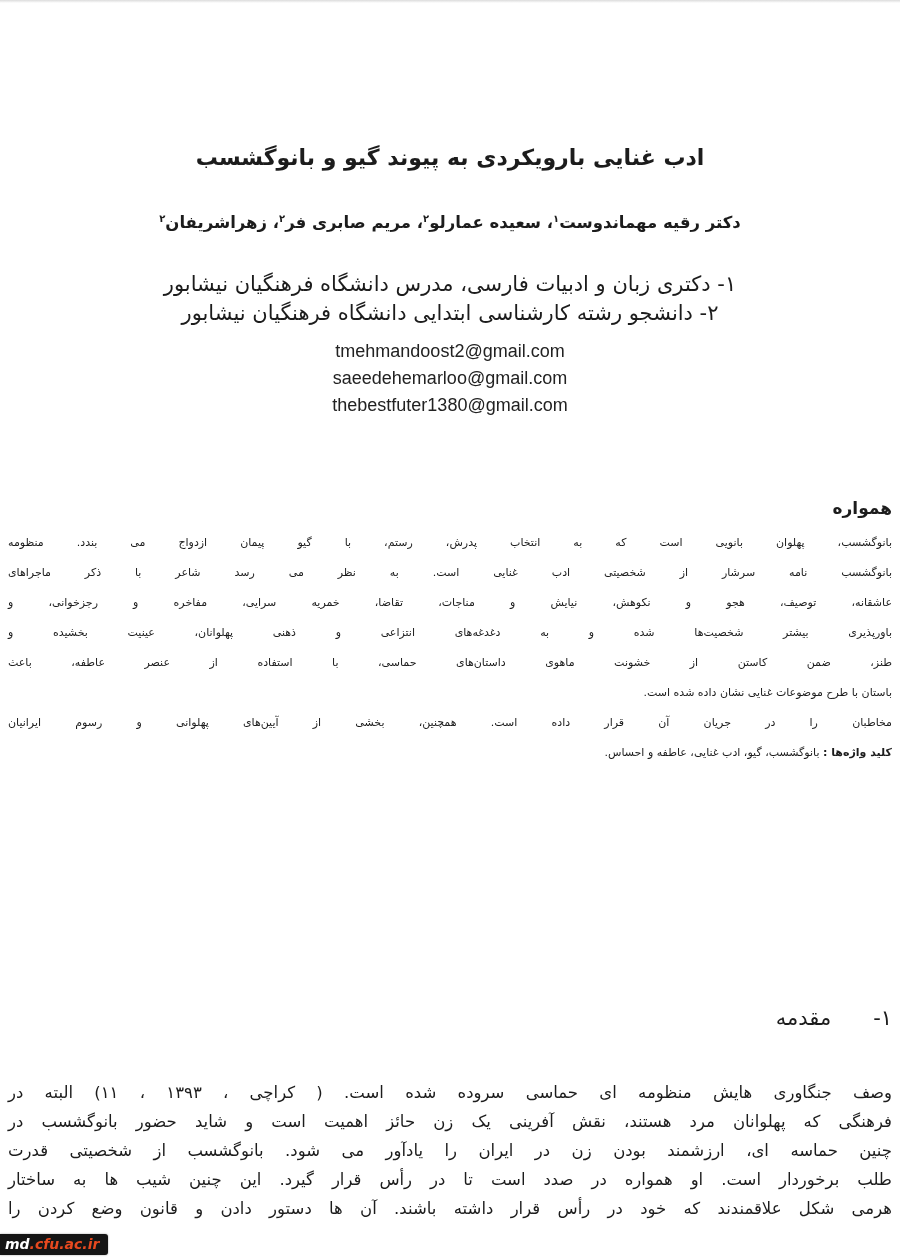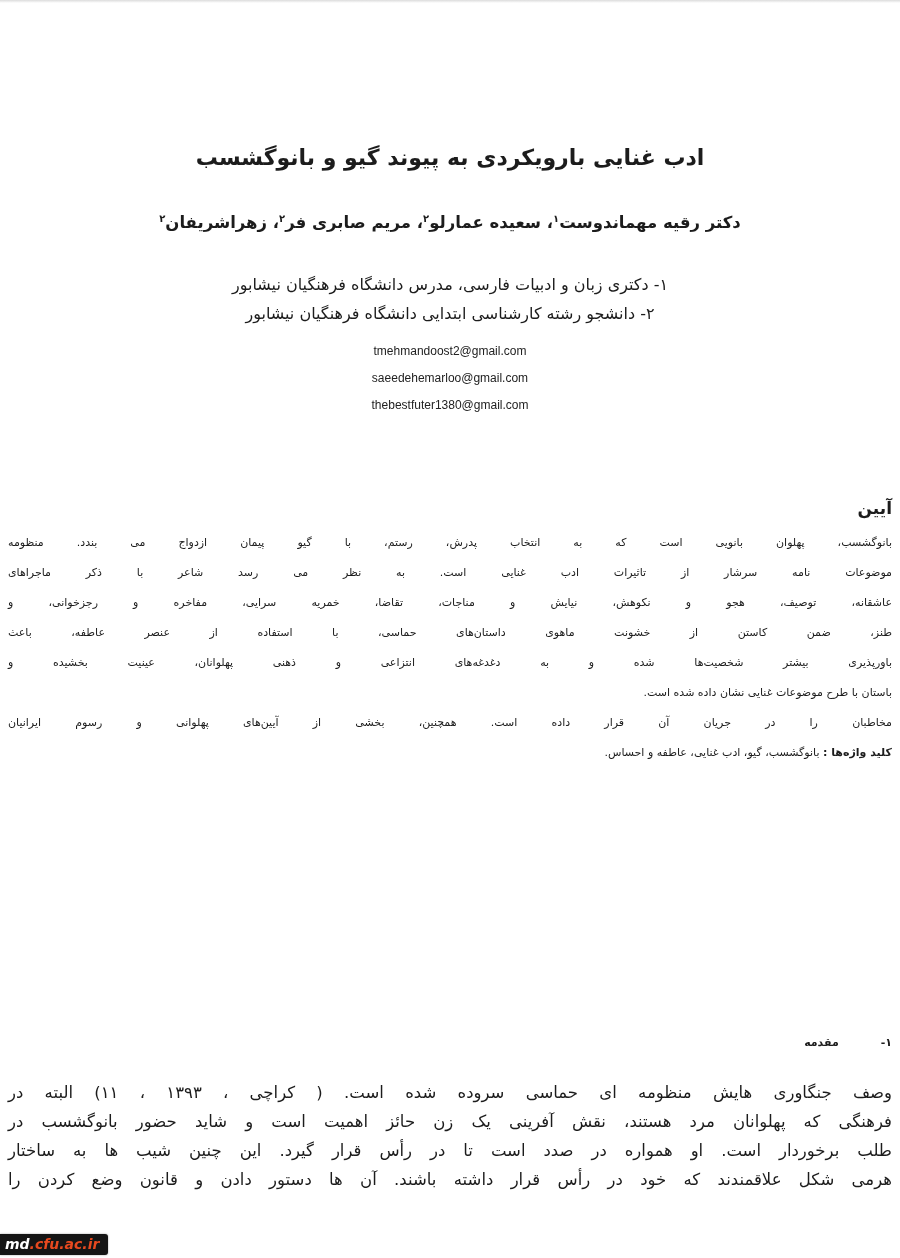--- a/index.html
+++ b/index.html
@@ -19,39 +19,39 @@
     position:absolute;top:145px;left:0;right:0;
     text-align:center;font-size:22px;font-weight:bold;letter-spacing:.2px;
   }
   .authors-line{
     position:absolute;top:213px;left:0;right:0;
     text-align:center;font-size:16.5px;font-weight:bold;
   }
   .authors-line sup{font-size:10px;line-height:0;}
   .affiliations{
     position:absolute;top:270px;left:0;right:0;
-    text-align:center;font-size:16px;line-height:29px;
+    text-align:center;font-size:21px;line-height:29px;
   }
   .emails{
     position:absolute;top:338px;left:0;right:0;
     direction:ltr;text-align:center;
     font-family:"Liberation Sans", sans-serif;
-    font-size:12px;line-height:27px;color:#222222;
+    font-size:18px;line-height:27px;color:#222222;
   }
   .abstract-heading{
     position:absolute;top:498px;right:8px;
     font-size:17px;font-weight:bold;
   }
   .abstract-body{
     position:absolute;top:528px;right:8px;left:8px;
     font-size:11px;line-height:30px;
   }
   .intro-heading{
-    position:absolute;top:1036px;right:8px;
-    font-size:11px;font-weight:bold;
+    position:absolute;top:1006px;right:8px;
+    font-size:21px;font-weight:normal;
   }
   .intro-heading .num{margin-left:42px;}
   .intro-body{
     position:absolute;top:1078px;right:8px;left:8px;
     font-size:16.5px;line-height:29px;
   }
   .bline{white-space:normal;}
   .bline.just{text-align:justify;text-align-last:justify;text-justify:inter-word;}
   .keywords-line b{font-weight:bold;}
   .watermark{
@@ -78,44 +78,45 @@
       <div class="bline">۱- دکتری زبان و ادبیات فارسی، مدرس دانشگاه فرهنگیان نیشابور</div>
       <div class="bline">۲- دانشجو رشته کارشناسی ابتدایی دانشگاه فرهنگیان نیشابور</div>
     </div>
 
   <div class="emails">
       <div class="bline">tmehmandoost2@gmail.com</div>
       <div class="bline">saeedehemarloo@gmail.com</div>
       <div class="bline">thebestfuter1380@gmail.com</div>
     </div>
 
-  <div class="abstract-heading">آیین</div>
+  <div class="abstract-heading">همواره</div>
 
   <div class="abstract-body">
     <div>
         <div class="bline just">بانوگشسب، پهلوان بانویی است که به انتخاب پدرش، رستم، با گیو پیمان ازدواج می بندد. منظومه</div>
-        <div class="bline just">موضوعات نامه سرشار از تاثیرات ادب غنایی است. به نظر می رسد شاعر با ذکر ماجراهای</div>
+        <div class="bline just">بانوگشسب نامه سرشار از شخصیتی ادب غنایی است. به نظر می رسد شاعر با ذکر ماجراهای</div>
         <div class="bline just">عاشقانه، توصیف، هجو و نکوهش، نیایش و مناجات، تقاضا، خمریه سرایی، مفاخره و رجزخوانی، و</div>
+        <div class="bline just">باورپذیری بیشتر شخصیت‌ها شده و به دغدغه‌های انتزاعی و ذهنی پهلوانان، عینیت بخشیده و</div>
         <div class="bline just">طنز، ضمن کاستن از خشونت ماهوی داستان‌های حماسی، با استفاده از عنصر عاطفه، باعث</div>
-        <div class="bline just">باورپذیری بیشتر شخصیت‌ها شده و به دغدغه‌های انتزاعی و ذهنی پهلوانان، عینیت بخشیده و</div>
         <div class="bline">باستان با طرح موضوعات غنایی نشان داده شده است.</div>
         <div class="bline just">مخاطبان را در جریان آن قرار داده است. همچنین، بخشی از آیین‌های پهلوانی و رسوم ایرانیان</div>
       </div>
     <div class="bline keywords-line">
       <b>کلید واژه‌ها :</b><span> بانوگشسب، گیو، ادب غنایی، عاطفه و احساس.</span>
     </div>
   </div>
 
   <div class="intro-heading">
     <span class="num">۱-</span><span>مقدمه</span>
   </div>
 
   <div class="intro-body">
       <div class="bline just">وصف جنگاوری هایش منظومه ای حماسی سروده شده است. ( کراچی ، ۱۳۹۳ ، ۱۱) البته در</div>
       <div class="bline just">فرهنگی که پهلوانان مرد هستند، نقش آفرینی یک زن حائز اهمیت است و شاید حضور بانوگشسب در</div>
+      <div class="bline just">چنین حماسه ای، ارزشمند بودن زن در ایران را یادآور می شود. بانوگشسب از شخصیتی قدرت</div>
       <div class="bline just">طلب برخوردار است. او همواره در صدد است تا در رأس قرار گیرد. این چنین شیب ها به ساختار</div>
       <div class="bline just">هرمی شکل علاقمندند که خود در رأس قرار داشته باشند. آن ها دستور دادن و قانون وضع کردن را</div>
     </div>
 
   <div class="watermark" style="background: rgb(21, 21, 21); text-align: right;">
     <span style="color: rgb(255, 255, 255);">md</span><span style="color: rgb(232, 73, 31);">.cfu.ac.ir</span>
   </div>
 </div>
 
 </body></html>

